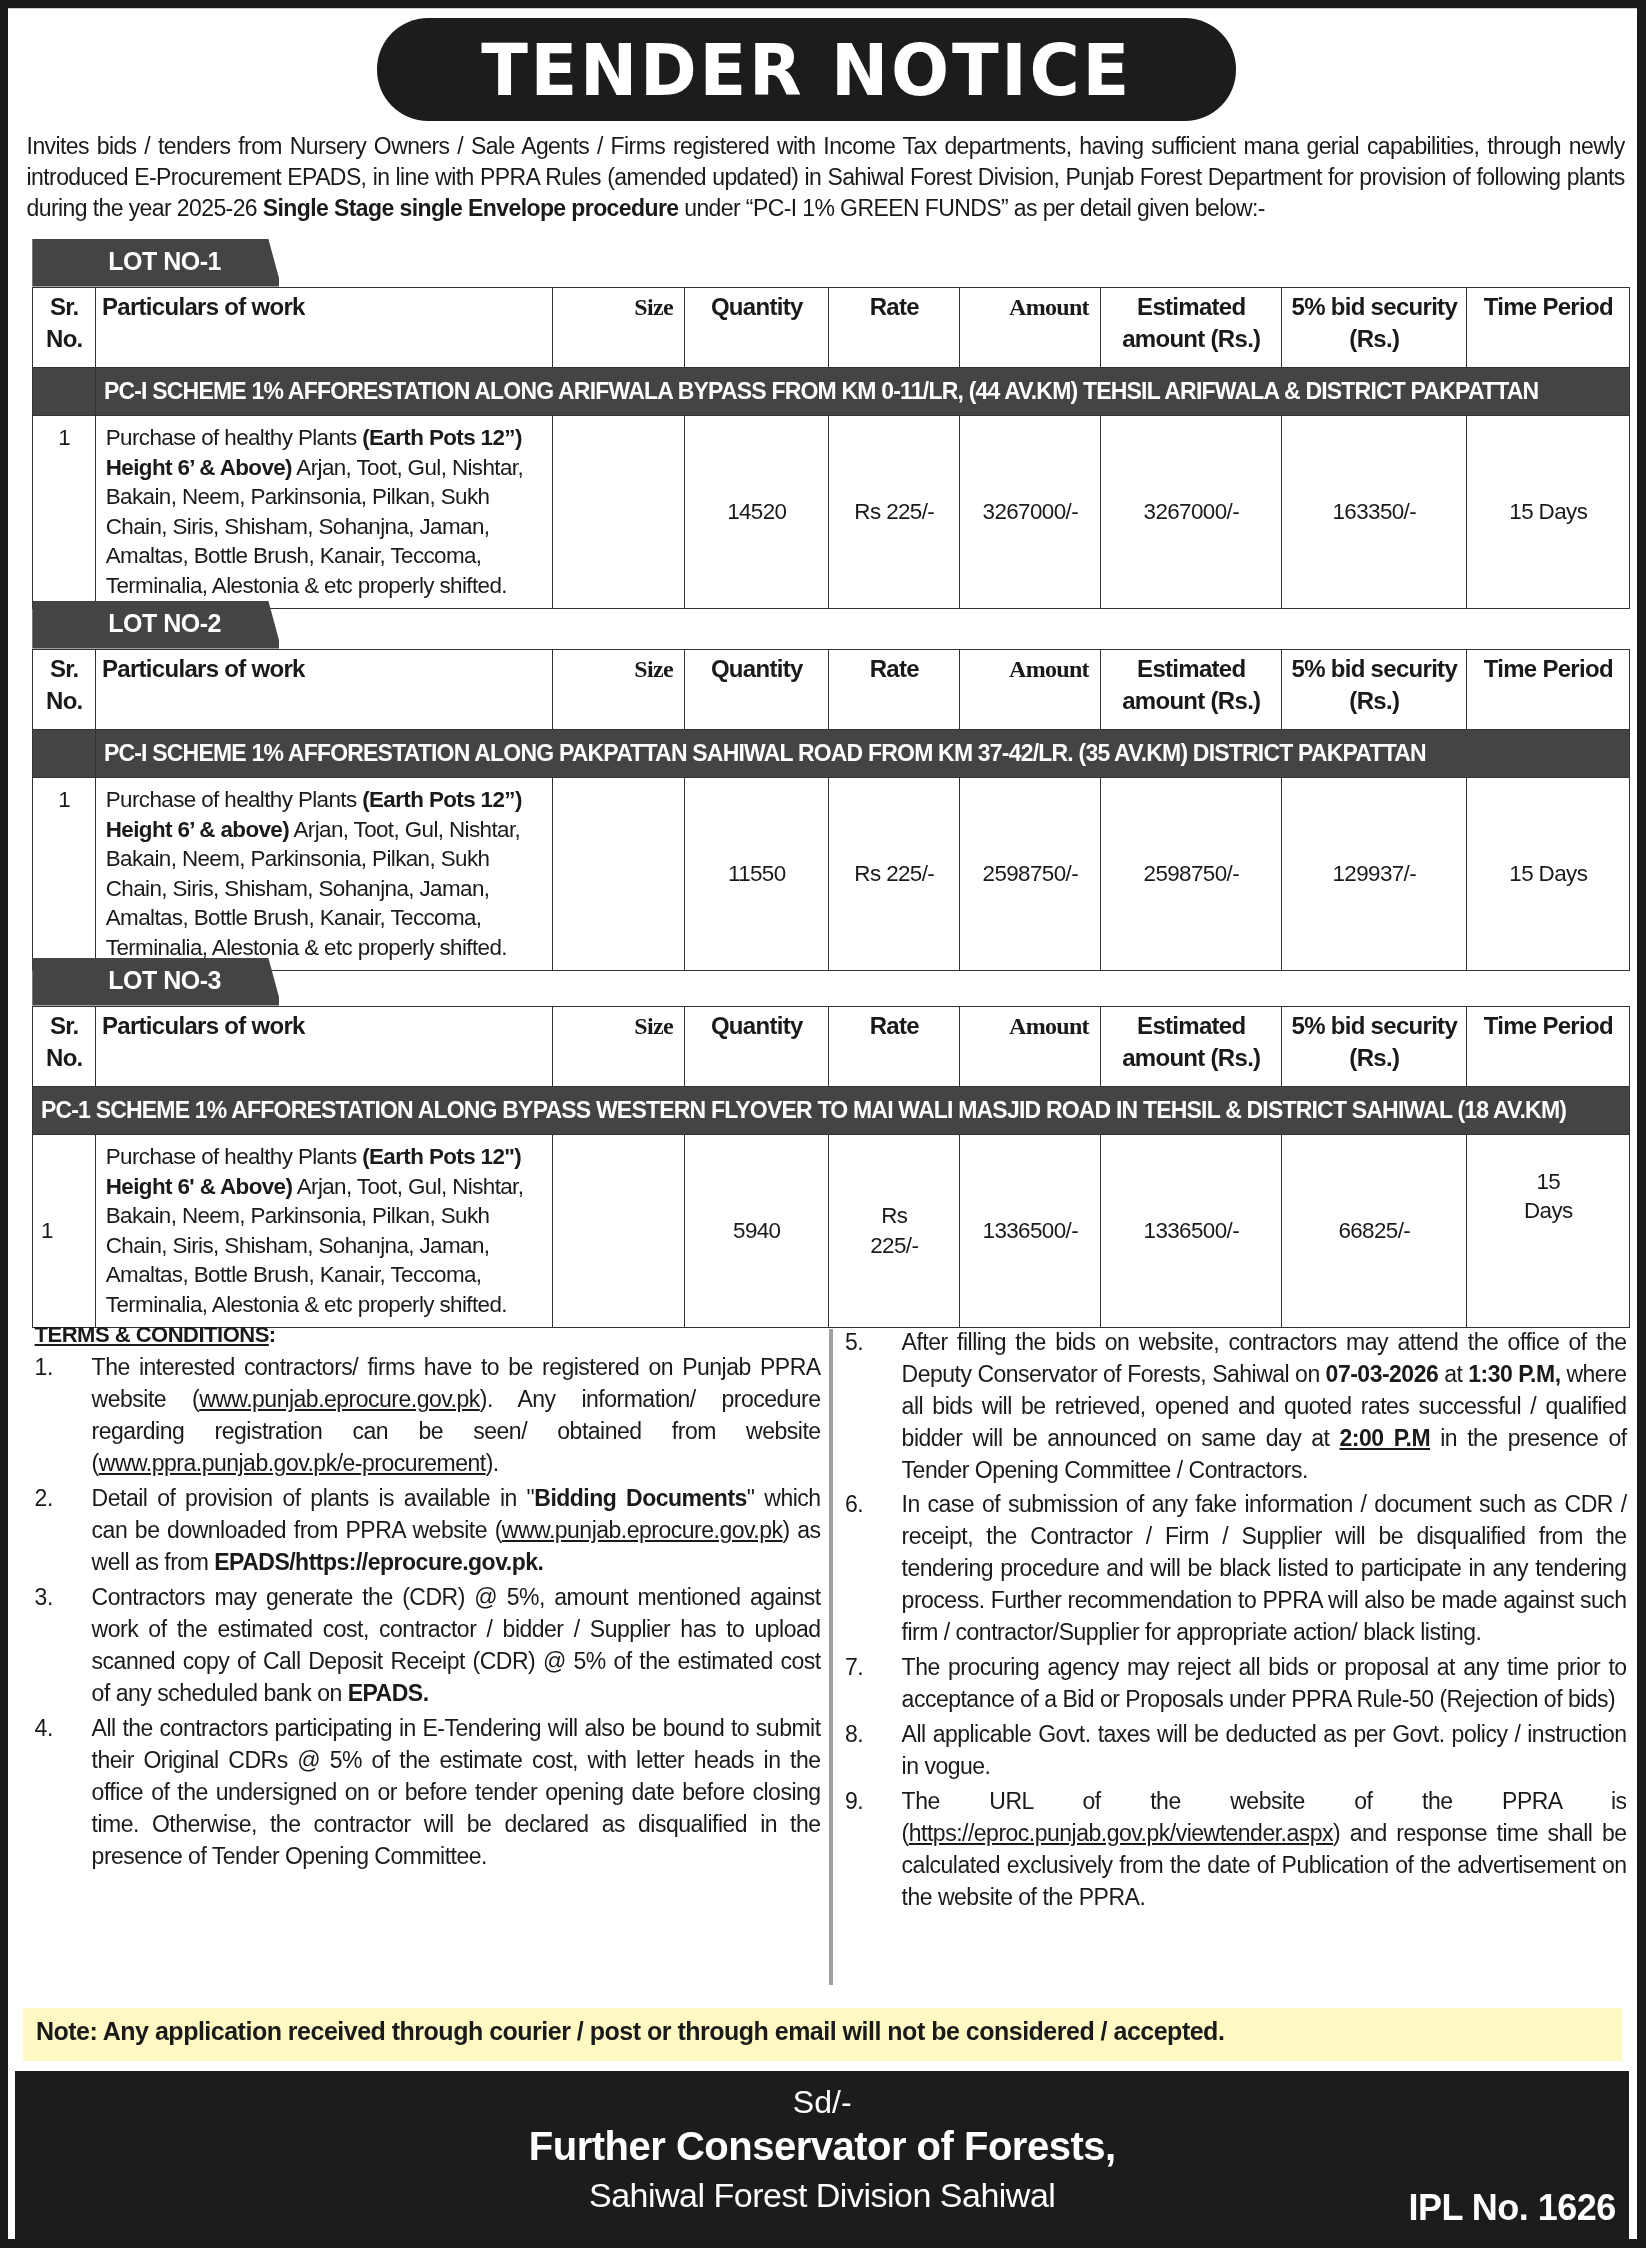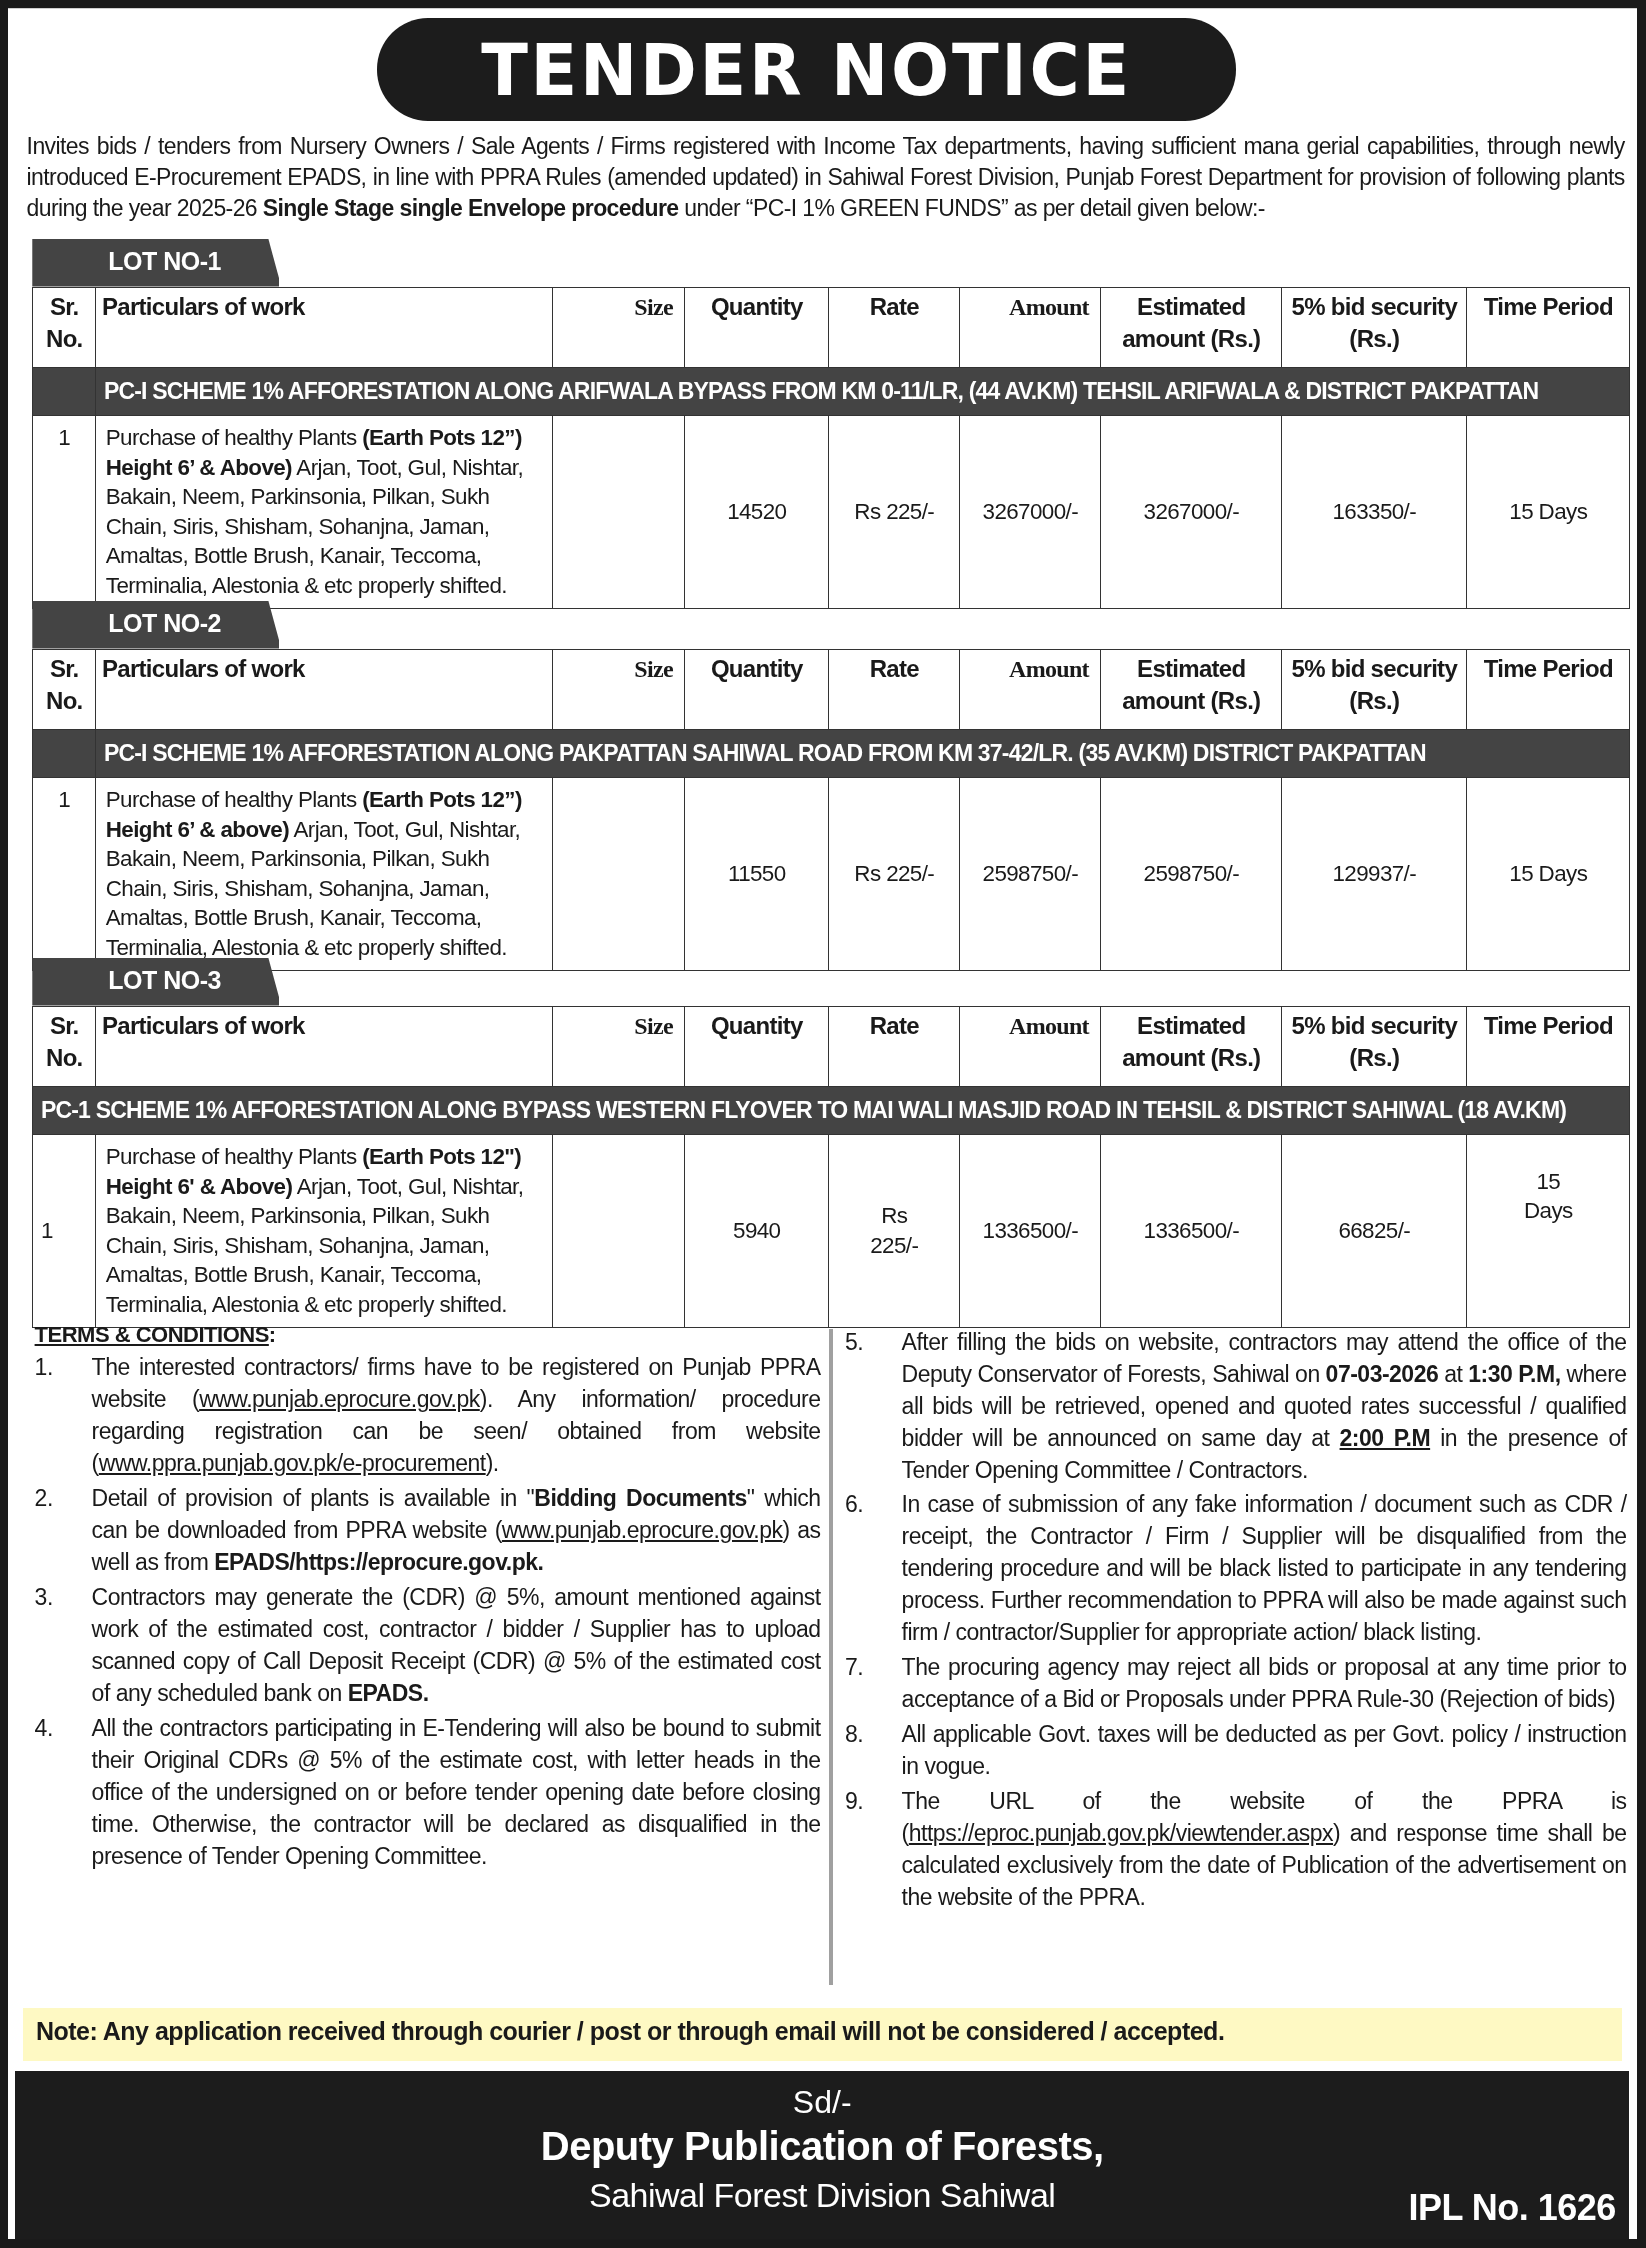--- a/index.html
+++ b/index.html
@@ -273,36 +273,36 @@
       <div class="txt"><span>After filling the bids on website, contractors may attend the office of the Deputy Conservator of Forests, Sahiwal on </span><b>07-03-2026</b><span> at </span><b>1:30 P.M,</b><span> where all bids will be retrieved, opened and quoted rates successful / qualified bidder will be announced on same day at </span><b><u>2:00 P.M</u></b><span> in the presence of Tender Opening Committee / Contractors.</span></div>
     </div>
 
     <div class="term">
       <div class="num" style="padding-left:13.3px;flex-basis:70px;width:70px;">6.</div>
       <div class="txt">In case of submission of any fake information / document such as CDR / receipt, the Contractor / Firm / Supplier will be disqualified from the tendering procedure and will be black listed to participate in any tendering process. Further recommendation to PPRA will also be made against such firm / contractor/Supplier for appropriate action/ black listing.</div>
     </div>
 
     <div class="term">
       <div class="num" style="padding-left:13.3px;flex-basis:70px;width:70px;">7.</div>
-      <div class="txt">The procuring agency may reject all bids or proposal at any time prior to acceptance of a Bid or Proposals under PPRA Rule-30 (Rejection of bids)</div>
+      <div class="txt">The procuring agency may reject all bids or proposal at any time prior to acceptance of a Bid or Proposals under PPRA Rule-50 (Rejection of bids)</div>
     </div>
 
     <div class="term">
       <div class="num" style="padding-left:13.3px;flex-basis:70px;width:70px;">8.</div>
       <div class="txt">All applicable Govt. taxes will be deducted as per Govt. policy / instruction in vogue.</div>
     </div>
 
     <div class="term">
       <div class="num" style="padding-left:13.3px;flex-basis:70px;width:70px;">9.</div>
       <div class="txt"><span>The URL of the website of the PPRA is (</span><a>https://eproc.punjab.gov.pk/viewtender.aspx</a><span>) and response time shall be calculated exclusively from the date of Publication of the advertisement on the website of the PPRA.</span></div>
     </div>
   </div>
 
   <div class="note">Note:  Any application received through courier / post or through email will not be considered / accepted.</div>
 
   <div class="footer">
     <div class="sd">Sd/-</div>
-    <div class="off">Deputy Publication of Forests,</div>
+    <div class="off">Further Conservator of Forests,</div>
     <div class="div">Sahiwal Forest Division Sahiwal</div>
     <div class="ipl">IPL No. 1626</div>
   </div>
 </div>
 
 
 </body></html>

